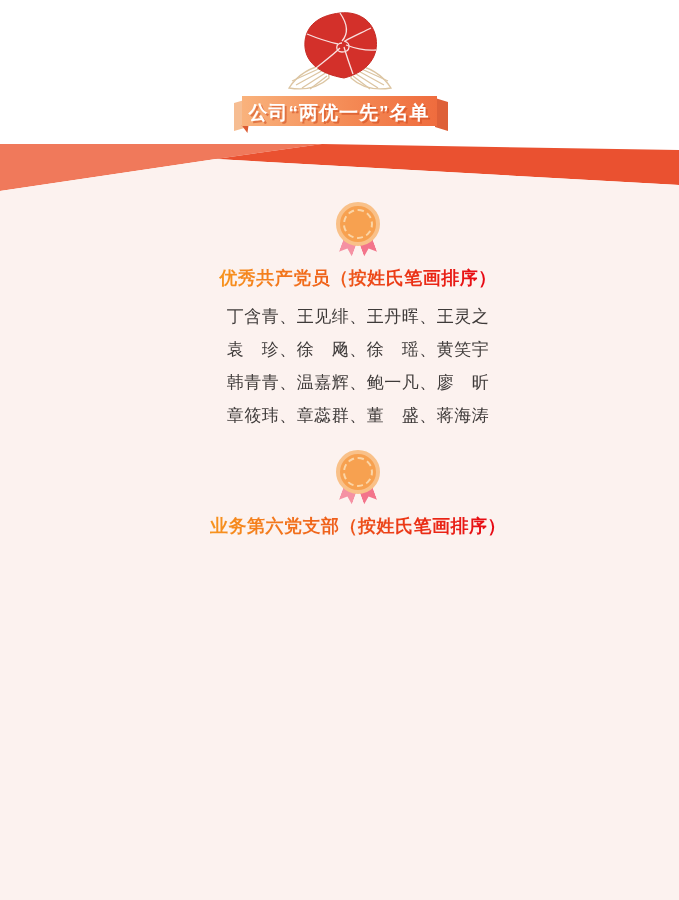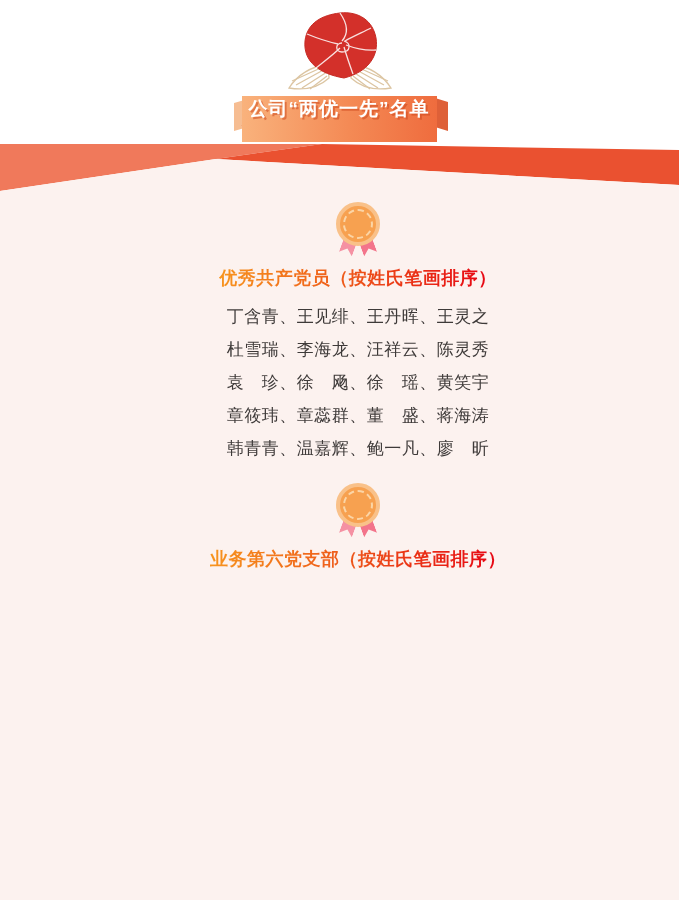--- a/index.html
+++ b/index.html
@@ -23,23 +23,23 @@
   .banner-left-tri{
     position:absolute;left:4px;top:33px;width:0;height:0;
     border-left:7px solid transparent;border-right:7px solid #DB5B33;
     border-bottom:7px solid transparent;transform:rotate(8deg);
   }
   .banner-right-side{
     position:absolute;right:2px;top:8px;width:13px;height:29px;
     background:#DE6038;transform:skewY(18deg);
   }
   .banner-face{
-    position:absolute;left:12px;top:4px;width:195px;height:46px;
+    position:absolute;left:12px;top:4px;width:195px;height:30px;
     background:linear-gradient(90deg,#F9B27C 0%,#F48A55 55%,#EF6C3E 100%);
-    display:flex;align-items:flex-start;justify-content:center;
+    display:flex;align-items:flex-end;justify-content:center;
   }
   .banner-face span{
     color:#ffffff;font-weight:bold;font-size:19px;letter-spacing:1px;
     text-shadow:2px 2px 0 rgba(205,72,30,.55);white-space:nowrap;
   }
 
   
   .band{display:block;margin-top:7px;}
 
   
@@ -130,24 +130,23 @@
         <span class="ribbon ribbon-l"></span>
         <span class="ribbon ribbon-r"></span>
         <span class="medal-circle">
           <span class="medal-dash"></span>
         </span>
       </div>
       <h2 class="sec-title">
         <span>优秀共产党员（按姓氏笔画排序）</span>
       </h2>
       <p class="name-line">丁含青、王见绯、王丹晖、王灵之</p>
-      <p class="name-line">杜雪瑞、李海龙、汪祥云、陈灵秀</p>
       <p class="name-line">袁　珍、徐　飏、徐　瑶、黄笑宇</p>
+      <p class="name-line">韩青青、温嘉辉、鲍一凡、廖　昕</p>
       <p class="name-line">章筱玮、章蕊群、董　盛、蒋海涛</p>
-      <p class="name-line">韩青青、温嘉辉、鲍一凡、廖　昕</p>
     </div>
 
     <div class="sec sec-workers">
       <div class="medal">
         <span class="ribbon ribbon-l"></span>
         <span class="ribbon ribbon-r"></span>
         <span class="medal-circle">
           <span class="medal-dash"></span>
         </span>
       </div>

